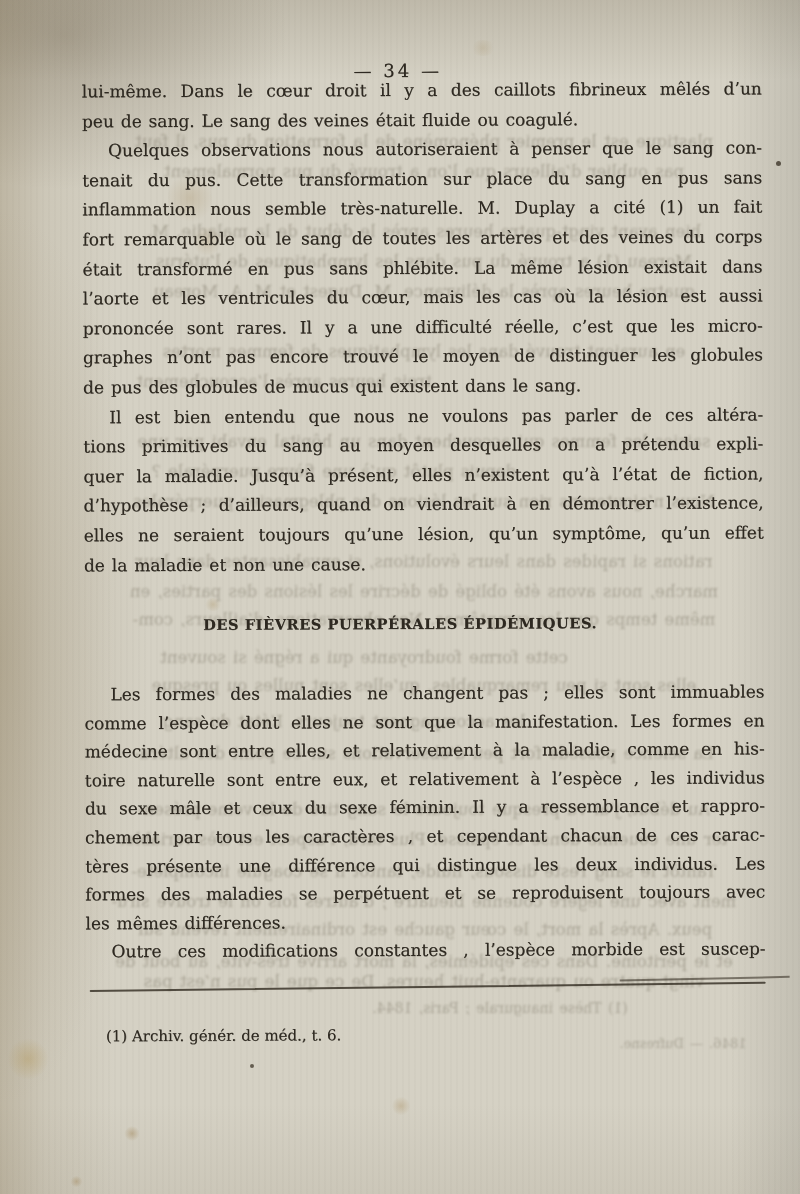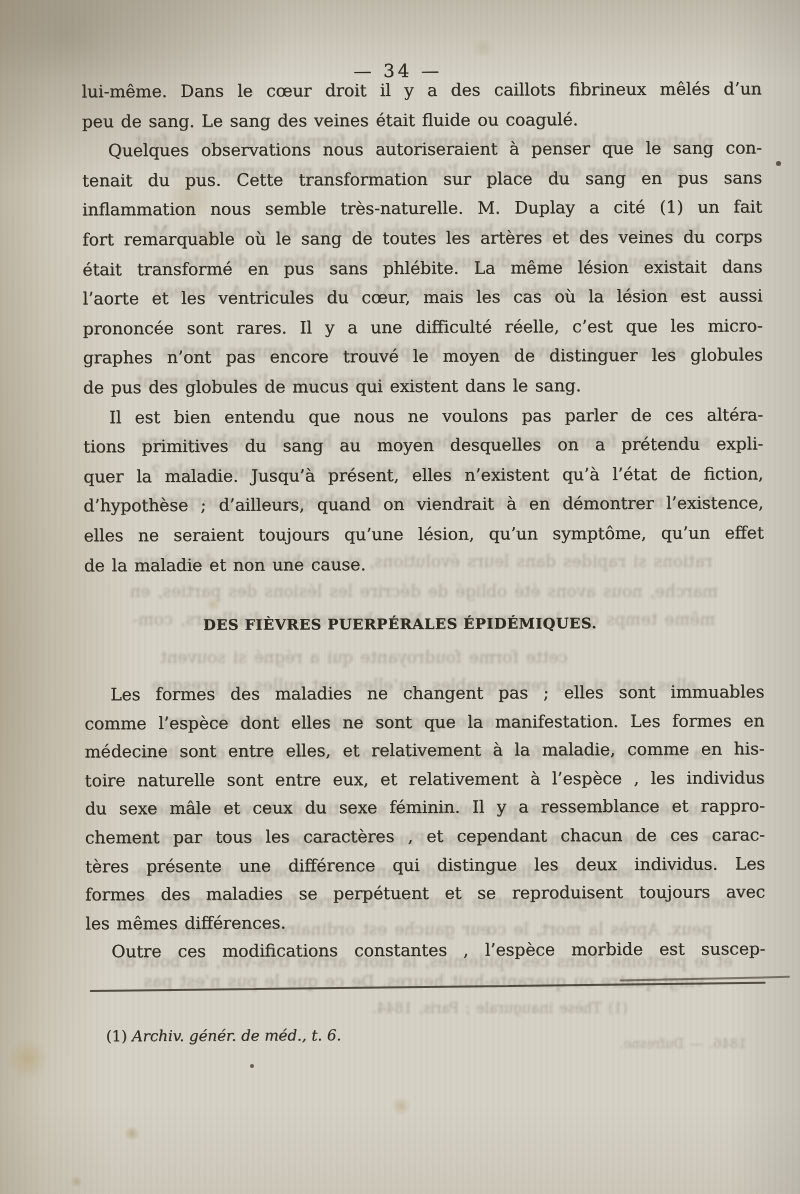--- a/index.html
+++ b/index.html
@@ -87,21 +87,21 @@
   .footnote-rule2{
     position:absolute;left:618px;top:979px;width:170px;height:2px;
     background:rgba(45,38,28,.55);
     transform:rotate(-1deg);
   }
   .footnote{
     position:absolute;left:104px;top:1026px;
     font-size:15px;
     text-shadow:.3px .3px .4px rgba(46,41,33,.5);
   }
-  .footnote .title{font-style:italic;margin-top:39px;}
+  .footnote .title{margin-top:39px;}
 </style>
 </head>
 <body>
 
 <div class="page">
 
   <div class="ghost-layer" id="ghost-layer">
       <div class="ghost" style="left: 84px; top: 132px; width: 680px;">plastique est le premier phénomène de la formation du pus, il faut</div>
       <div class="ghost" style="left: 84px; top: 162px; width: 680px;">pas oublier d’ailleurs que l’on a trouvé du pus normalement</div>
       <div class="ghost" style="left: 84px; top: 222px; width: 680px;">bien avant vingt-quatre heures après le début de la maladie. M.</div>

